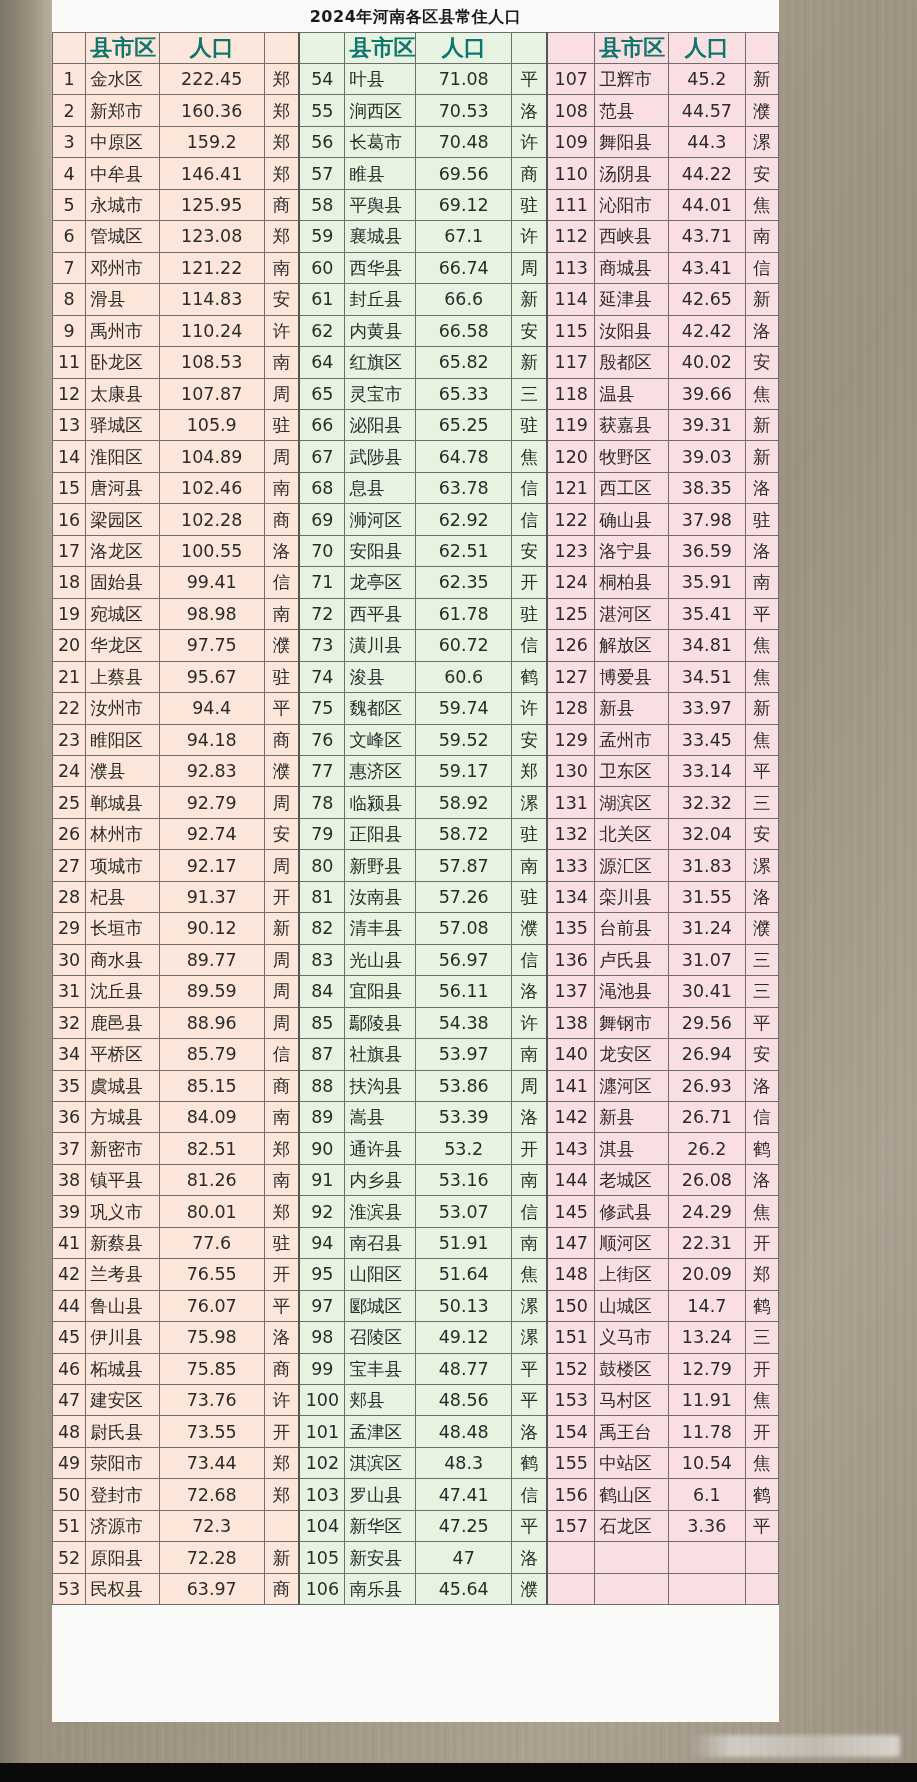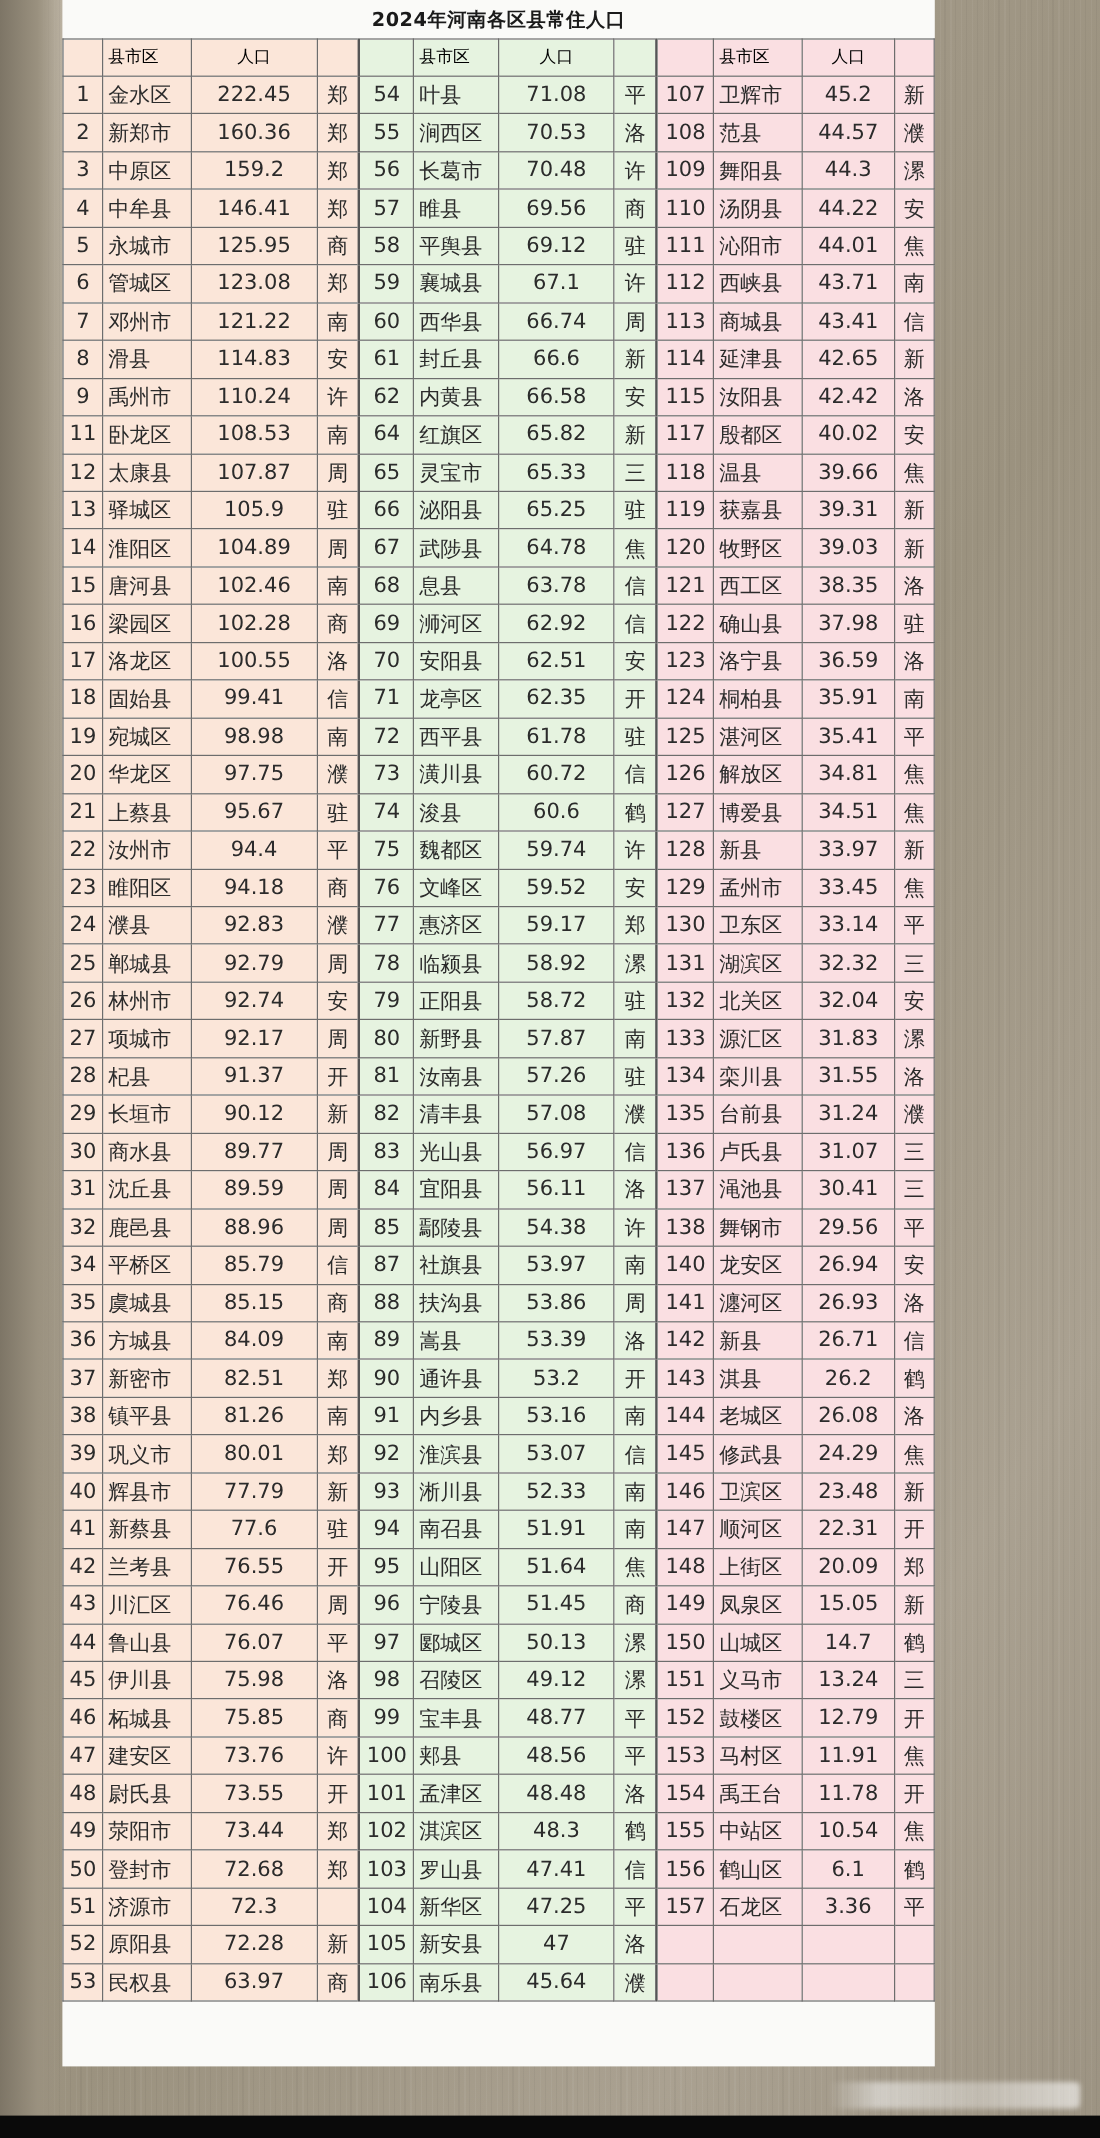--- a/index.html
+++ b/index.html
@@ -12,21 +12,21 @@
     font-family:"DejaVu Sans", sans-serif;
   }
   .shadow-left{position:absolute;left:0;top:0;width:52px;height:1782px;
     background:linear-gradient(90deg,#7d7566 0%,#9a917f 60%,rgba(0,0,0,0) 100%);}
   .bottom-bar{position:absolute;left:0;top:1763px;width:917px;height:19px;background:#0a0a0a;}
   .sheet{position:absolute;left:52px;top:0;width:727px;height:1722px;background:#fafaf8;}
   .title{position:absolute;left:52px;top:0;width:727px;height:32px;line-height:34px;text-align:center;
     font-size:16px;font-weight:bold;color:#1a1a1a;letter-spacing:0.5px;}
   .grid{position:absolute;top:32px;left:52px;width:727px;border-collapse:collapse;table-layout:fixed;}
   .grid td{border:1px solid #6d6d6d;padding:0;height:30.46px;font-size:17.5px;color:#2b2b2b;white-space:nowrap;overflow:hidden;}
-  .grid tr.hdr td{height:30px;font-weight:normal;font-size:14px;color:#000000;}
+  .grid tr.hdr td{height:30px;font-weight:bold;font-size:22px;color:#0f766e;}
   .c-idx{text-align:center;}
   .c-name{text-align:left;padding-left:4px !important;}
   .c-pop{text-align:center;}
   .c-city{text-align:center;}
   .g1{background:#fbe6d9;}
   .g2{background:#e6f3e0;}
   .g3{background:#fadfe2;}
   .grid td.sep{border-left:2px solid #555;}
   .watermark{position:absolute;left:690px;top:1735px;width:210px;height:22px;
     background:linear-gradient(90deg, rgba(255,255,255,0) 0%, rgba(245,245,245,0.55) 20%, rgba(255,255,255,0.35) 60%, rgba(255,255,255,0.6) 100%);
@@ -581,34 +581,20 @@
         <td class="g2 c-idx sep">92</td>
         <td class="g2 c-name">淮滨县</td>
         <td class="g2 c-pop">53.07</td>
         <td class="g2 c-city">信</td>
         <td class="g3 c-idx sep">145</td>
         <td class="g3 c-name">修武县</td>
         <td class="g3 c-pop">24.29</td>
         <td class="g3 c-city">焦</td>
       </tr>
       <tr>
-        <td class="g1 c-idx">40</td>
-        <td class="g1 c-name">辉县市</td>
-        <td class="g1 c-pop">77.79</td>
-        <td class="g1 c-city">新</td>
-        <td class="g2 c-idx sep">93</td>
-        <td class="g2 c-name">淅川县</td>
-        <td class="g2 c-pop">52.33</td>
-        <td class="g2 c-city">南</td>
-        <td class="g3 c-idx sep">146</td>
-        <td class="g3 c-name">卫滨区</td>
-        <td class="g3 c-pop">23.48</td>
-        <td class="g3 c-city">新</td>
-      </tr>
-      <tr>
         <td class="g1 c-idx">41</td>
         <td class="g1 c-name">新蔡县</td>
         <td class="g1 c-pop">77.6</td>
         <td class="g1 c-city">驻</td>
         <td class="g2 c-idx sep">94</td>
         <td class="g2 c-name">南召县</td>
         <td class="g2 c-pop">51.91</td>
         <td class="g2 c-city">南</td>
         <td class="g3 c-idx sep">147</td>
         <td class="g3 c-name">顺河区</td>
@@ -623,34 +609,20 @@
         <td class="g2 c-idx sep">95</td>
         <td class="g2 c-name">山阳区</td>
         <td class="g2 c-pop">51.64</td>
         <td class="g2 c-city">焦</td>
         <td class="g3 c-idx sep">148</td>
         <td class="g3 c-name">上街区</td>
         <td class="g3 c-pop">20.09</td>
         <td class="g3 c-city">郑</td>
       </tr>
       <tr>
-        <td class="g1 c-idx">43</td>
-        <td class="g1 c-name">川汇区</td>
-        <td class="g1 c-pop">76.46</td>
-        <td class="g1 c-city">周</td>
-        <td class="g2 c-idx sep">96</td>
-        <td class="g2 c-name">宁陵县</td>
-        <td class="g2 c-pop">51.45</td>
-        <td class="g2 c-city">商</td>
-        <td class="g3 c-idx sep">149</td>
-        <td class="g3 c-name">凤泉区</td>
-        <td class="g3 c-pop">15.05</td>
-        <td class="g3 c-city">新</td>
-      </tr>
-      <tr>
         <td class="g1 c-idx">44</td>
         <td class="g1 c-name">鲁山县</td>
         <td class="g1 c-pop">76.07</td>
         <td class="g1 c-city">平</td>
         <td class="g2 c-idx sep">97</td>
         <td class="g2 c-name">郾城区</td>
         <td class="g2 c-pop">50.13</td>
         <td class="g2 c-city">漯</td>
         <td class="g3 c-idx sep">150</td>
         <td class="g3 c-name">山城区</td>

